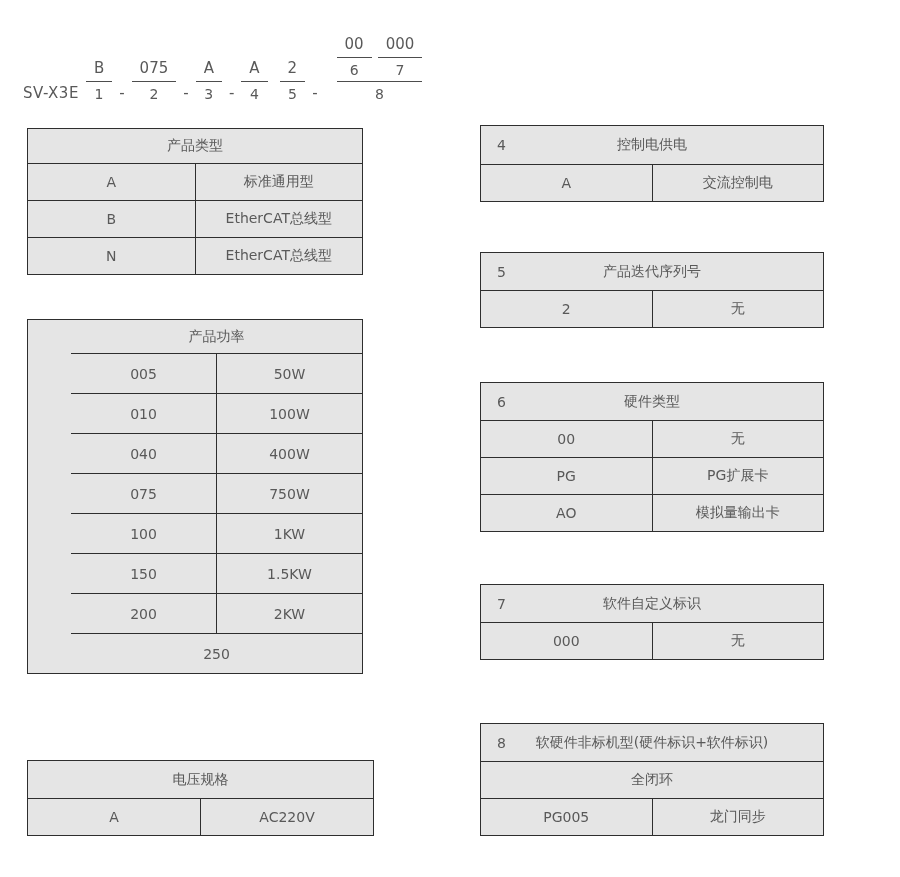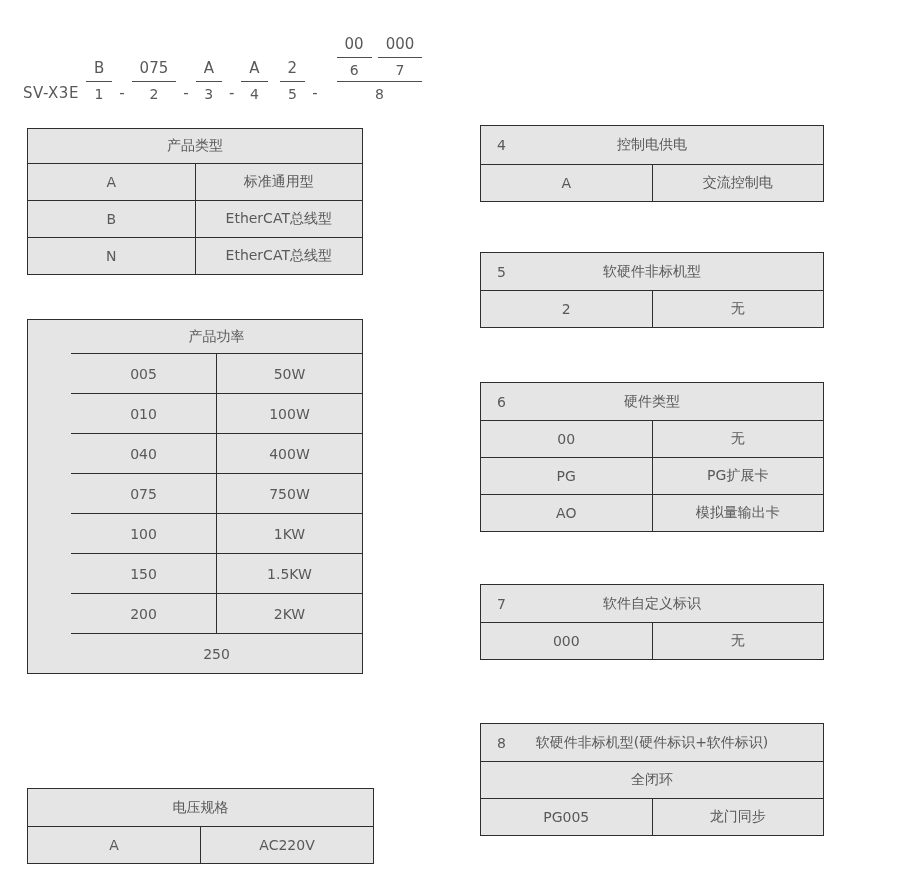--- a/index.html
+++ b/index.html
@@ -50,21 +50,21 @@
 
   
   .t1 { left: 27px; top: 128px; width: 336px; }
   .t1 .tbl-header { height: 34px; }
   .t1 .tbl-row { height: 37px; }
 
   .t2 { left: 27px; top: 319px; width: 336px; padding-left: 43px; }
   .t2 .tbl-header { height: 33px; }
   .t2 .tbl-row { height: 40px; }
 
-  .t3 { left: 27px; top: 788px; width: 347px; }
+  .t3 { left: 27px; top: 760px; width: 347px; }
   .t3 .tbl-header { height: 37px; }
   .t3 .tbl-row { height: 37px; }
 
   
   .t4 { left: 480px; top: 125px; width: 344px; }
   .t4 .tbl-header { height: 38px; }
   .t4 .tbl-row { height: 37px; }
 
   .t5 { left: 480px; top: 252px; width: 344px; }
   .t5 .tbl-header { height: 37px; }
@@ -205,21 +205,21 @@
   </div>
   <div class="tbl-row">
     <div class="cell">A</div>
     <div class="cell">交流控制电</div>
   </div>
 </div>
 
 <div class="tbl t5">
   <div class="tbl-header">
     <span class="hdr-num">5</span>
-    <span class="hdr-title">软硬件非标机型</span>
+    <span class="hdr-title">产品迭代序列号</span>
   </div>
   <div class="tbl-row">
     <div class="cell">2</div>
     <div class="cell">无</div>
   </div>
 </div>
 
 <div class="tbl t6">
   <div class="tbl-header">
     <span class="hdr-num">6</span>

